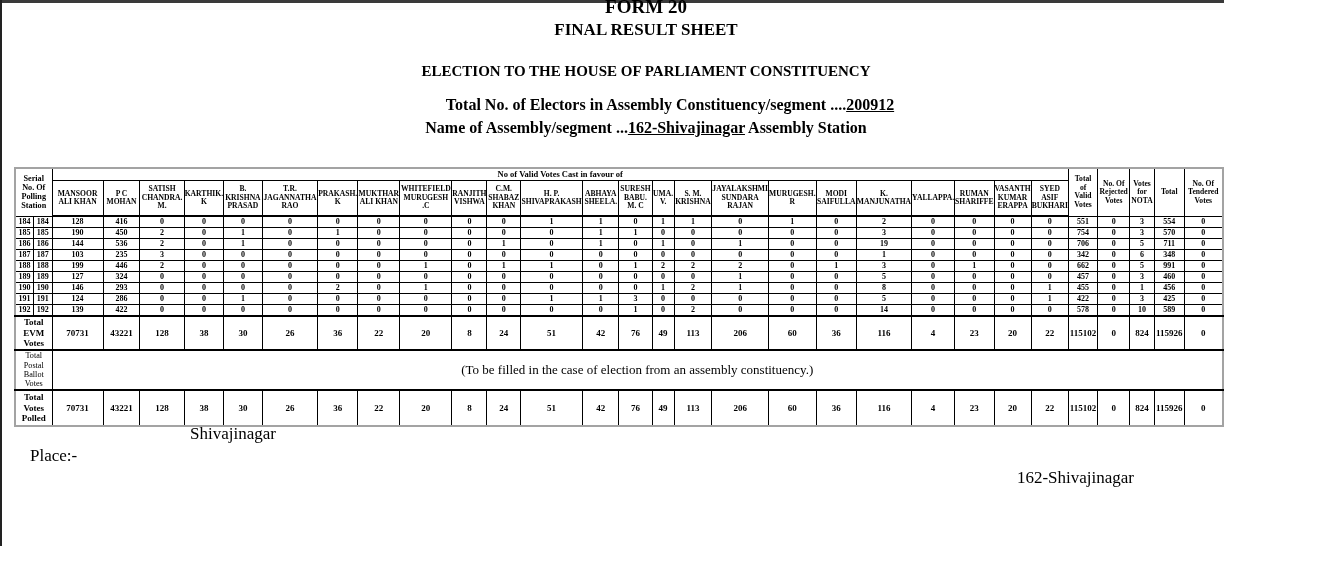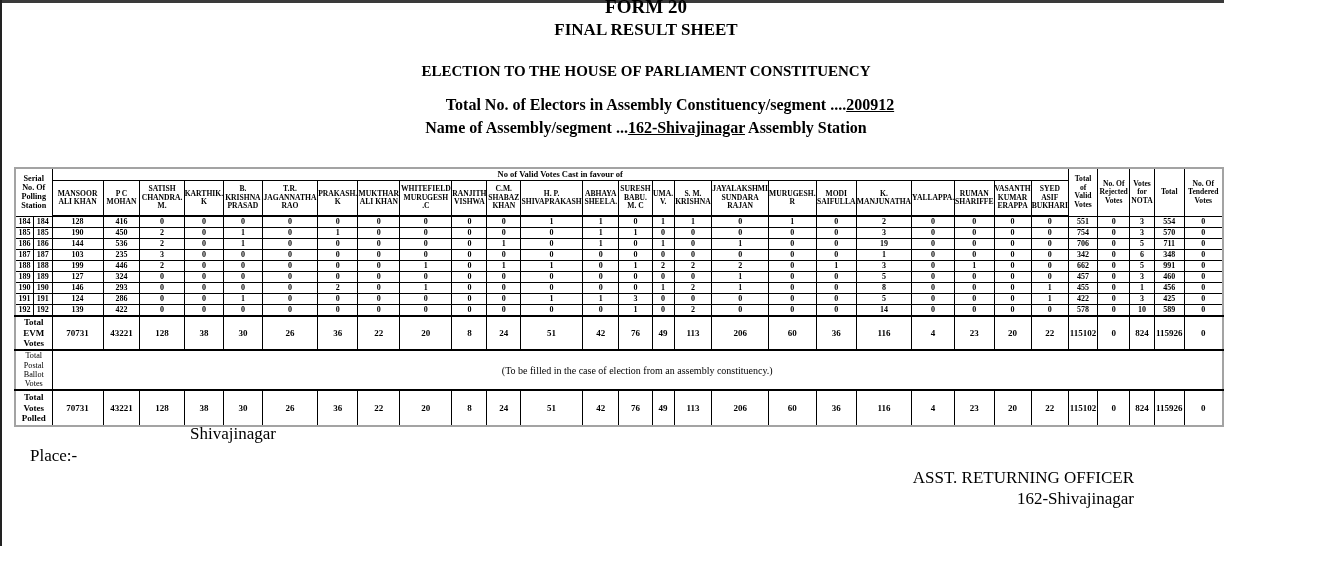--- a/index.html
+++ b/index.html
@@ -23,21 +23,21 @@
   .hdr{font-weight:bold;font-size:7.6px;line-height:1.12;white-space:pre-line;}
   .span-hdr{font-size:8.5px;height:11px;}
   thead tr.names th{height:34px;border-bottom:2px solid #000;}
   .serial-hdr{font-size:8.2px;}
   tr.r td{height:10px;font-size:8px;font-weight:bold;line-height:1;}
   tr.totrow th,tr.totrow td{border-top:2px solid #000;height:32px;font-size:9px;font-weight:bold;}
   tr.totrow .rowlabel,{font-size:8.5px;}
   .rowlabel{font-size:8.5px;font-weight:bold;white-space:pre-line;line-height:1.15;}
   tr.postal th,tr.postal td{height:38px;border-top:2px solid #000;}
   tr.postal .rowlabel{font-weight:normal;font-size:8.2px;}
-  .note-cell{font-size:10px;font-weight:normal;}
+  .note-cell{font-size:13px;font-weight:normal;}
   tr.polled th,tr.polled td{border-top:2px solid #000;height:34px;font-size:9px;font-weight:bold;}
 
   .place-label{position:absolute;left:30px;top:446px;font-size:17px;}
   .place-value{position:absolute;left:170px;top:424px;font-size:17px;margin-left:20px;}
   .officer{position:absolute;right:90px;top:467px;text-align:right;font-size:17px;line-height:21px;}
 </style>
 </head>
 <body>
 
 <div class="doc">
@@ -539,16 +539,15 @@
           <td>824</td>
           <td>115926</td>
           <td>0</td>
         </tr>
       </tbody>
     </table>
 
   <div class="place-label">Place:-</div>
   <div class="place-value">Shivajinagar</div>
   <div class="officer">
-    <div>ASST. RETURNING OFFICER</div>
     <div>162-Shivajinagar</div>
   </div>
 </div>
 
 </body></html>

